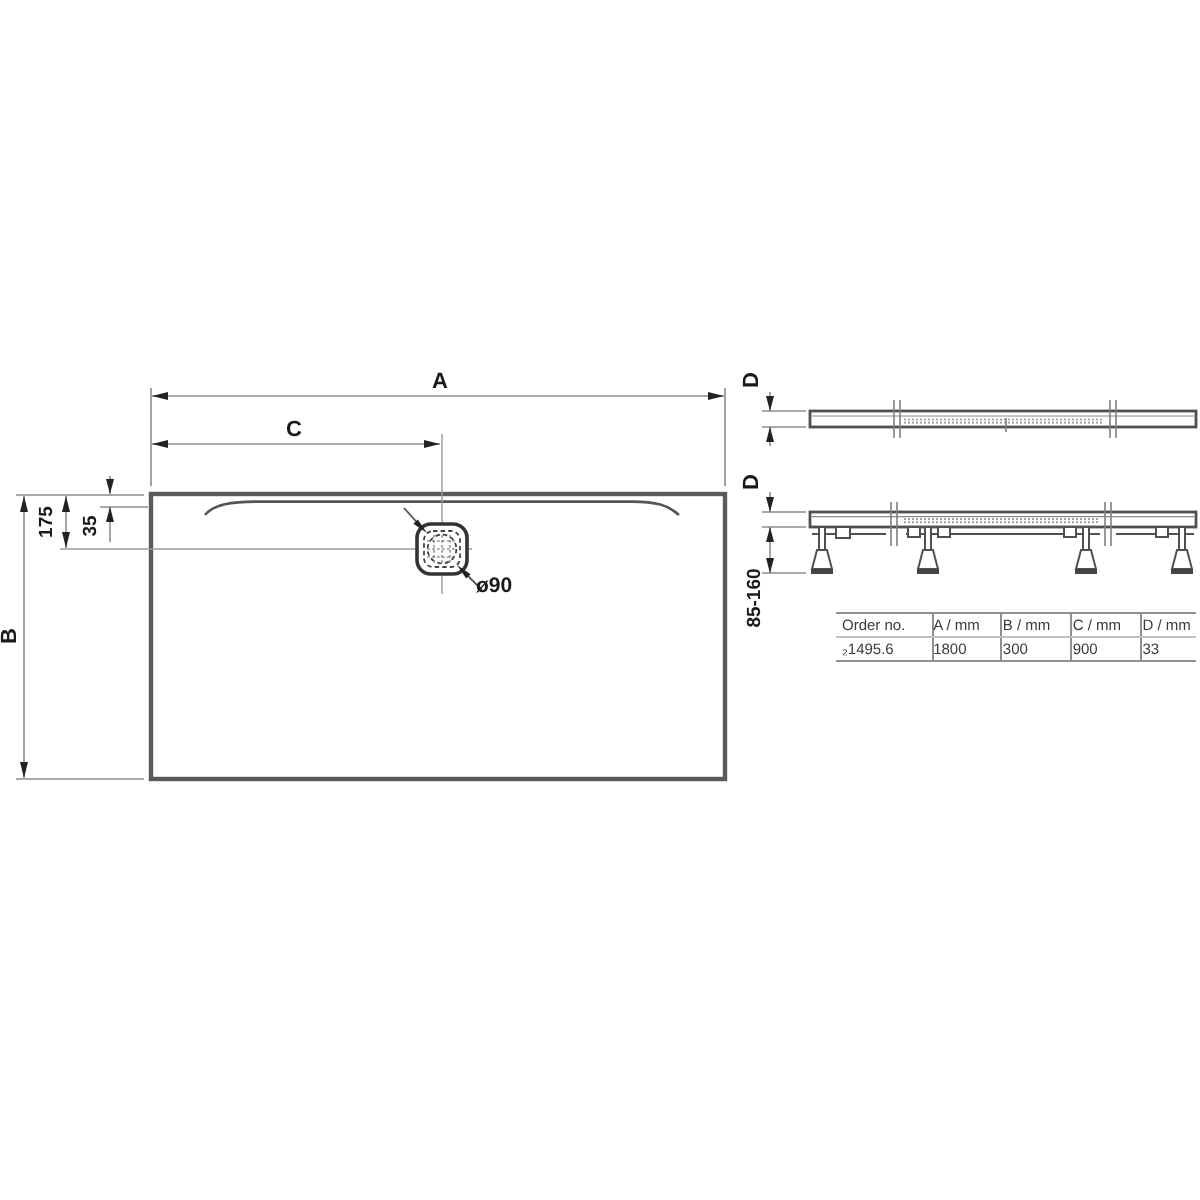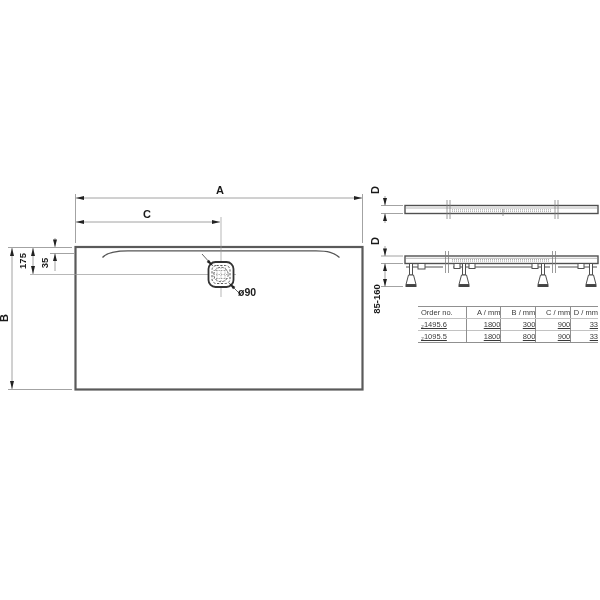--- a/index.html
+++ b/index.html
@@ -7,23 +7,23 @@
        font-family:"Liberation Sans",sans-serif;}
   #drawing{position:absolute;left:0;top:0;}
   .dim-label{font-family:"Liberation Sans",sans-serif;font-weight:bold;fill:#1a1a1a;}
   .lab-lg{font-size:11px;}
   .lab-sm{font-size:9.5px;}
   
   .spec-table{position:absolute;left:418px;top:306px;width:180px;}
   table{border-collapse:collapse;width:180px;
         border-top:1px solid #909090;border-bottom:1px solid #909090;
         font-size:7.5px;color:#3a3a3a;line-height:1;}
-  th,td{font-weight:normal;padding:0;height:11px;text-align:right;white-space:nowrap;}
+  th,td{font-weight:normal;padding:0;height:11px;text-align:left;white-space:nowrap;}
   th{border-bottom:1px solid #c2c2c2;}
-  td{border-top:1px solid #c2c2c2;text-decoration:underline;}
+  td{border-top:1px solid #c2c2c2;}
   th.c0,td.c0{text-align:left;padding-left:3px;width:46px;}
   .c1{width:35px;}.c2{width:35px;}.c3{width:35px;}.c4{width:27px;}
   th+th,td+td{border-left:1px solid #8f8f8f;}
 </style>
 </head>
 <body>
 
 <svg id="drawing" width="600" height="600" viewBox="0 0 600 600">
 
   <g>
@@ -196,22 +196,15 @@
       </tr>
     </thead>
     <tbody>
       <tr>
         <td class="c0">₂1495.6</td>
         <td class="c1">1800</td>
         <td class="c2">300</td>
         <td class="c3">900</td>
         <td class="c4">33</td>
       </tr>
-      <tr>
-        <td class="c0">₂1095.5</td>
-        <td class="c1">1800</td>
-        <td class="c2">800</td>
-        <td class="c3">900</td>
-        <td class="c4">33</td>
-      </tr>
     </tbody>
   </table>
 </div>
 
 </body></html>

